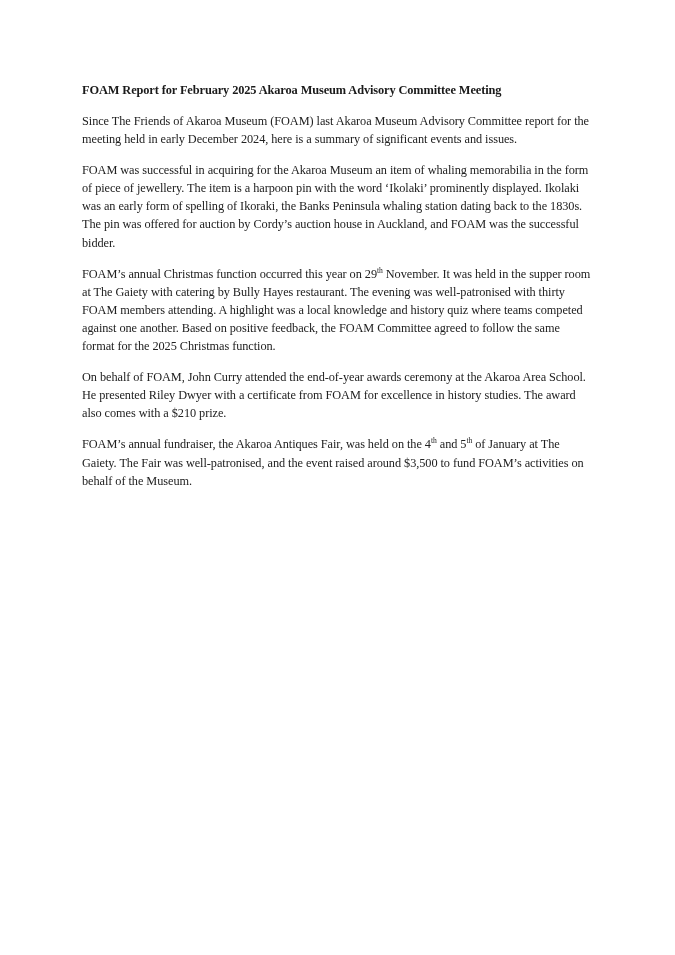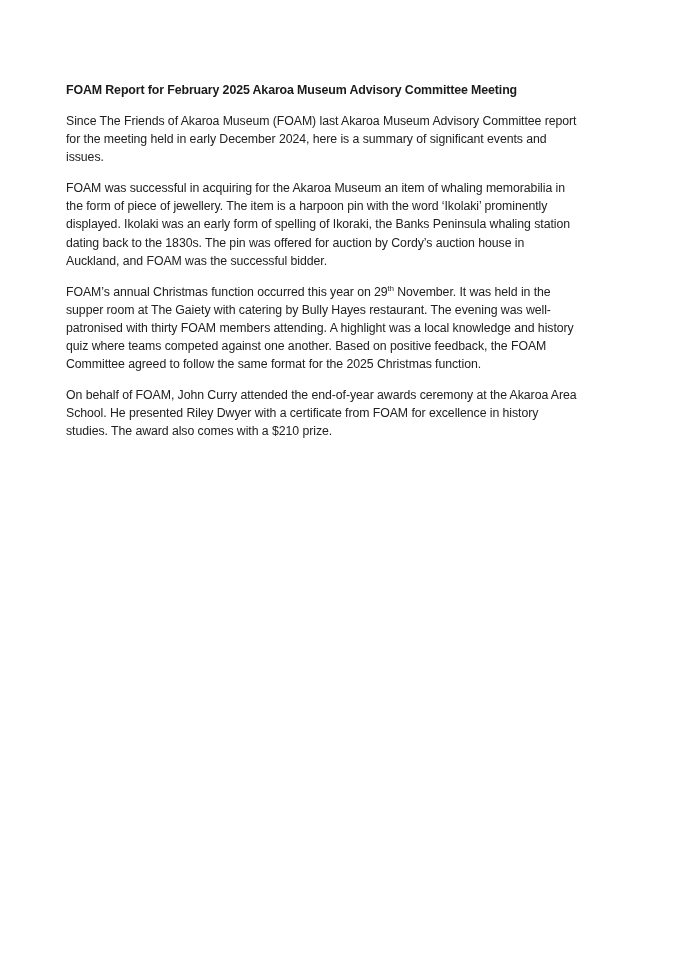--- a/index.html
+++ b/index.html
@@ -15,23 +15,24 @@
   }
   .page {
     position: relative;
     width: 675px;
     height: 955px;
     background: #ffffff;
     box-sizing: border-box;
   }
   .doc-body {
     position: absolute;
-    left: 66px;
+    left: 82px;
     top: 81px;
     width: 511px;
+    font-family: Liberation Serif, serif;
   }
   .doc-title {
     font-size: 12.4px;
     font-weight: bold;
     color: #1a1a1a;
     line-height: 18px;
     margin: 0 0 13px 0;
     letter-spacing: -0.01em;
   }
   .para {
@@ -56,15 +57,16 @@
 <body>
 
 <div class="page">
   <div class="doc-body">
     <h1 class="doc-title">FOAM Report for February 2025 Akaroa Museum Advisory Committee Meeting</h1>
     <div>
         <p class="para">Since The Friends of Akaroa Museum (FOAM) last Akaroa Museum Advisory Committee report for the meeting held in early December 2024, here is a summary of significant events and issues.</p>
         <p class="para">FOAM was successful in acquiring for the Akaroa Museum an item of whaling memorabilia in the form of piece of jewellery. The item is a harpoon pin with the word ‘Ikolaki’ prominently displayed. Ikolaki was an early form of spelling of Ikoraki, the Banks Peninsula whaling station dating back to the 1830s. The pin was offered for auction by Cordy’s auction house in Auckland, and FOAM was the successful bidder.</p>
         <p class="para">FOAM’s annual Christmas function occurred this year on 29<sup>th</sup> November. It was held in the supper room at The Gaiety with catering by Bully Hayes restaurant. The evening was well-patronised with thirty FOAM members attending. A highlight was a local knowledge and history quiz where teams competed against one another. Based on positive feedback, the FOAM Committee agreed to follow the same format for the 2025 Christmas function.</p>
         <p class="para">On behalf of FOAM, John Curry attended the end-of-year awards ceremony at the Akaroa Area School. He presented Riley Dwyer with a certificate from FOAM for excellence in history studies. The award also comes with a $210 prize.</p>
+        <p class="para">FOAM’s annual fundraiser, the Akaroa Antiques Fair, was held on the 4<sup>th</sup> and 5<sup>th</sup> of January at The Gaiety. The Fair was well-patronised, and the event raised around $3,500 to fund FOAM’s activities on behalf of the Museum.</p>
       </div>
   </div>
 </div>
 
 </body></html>

